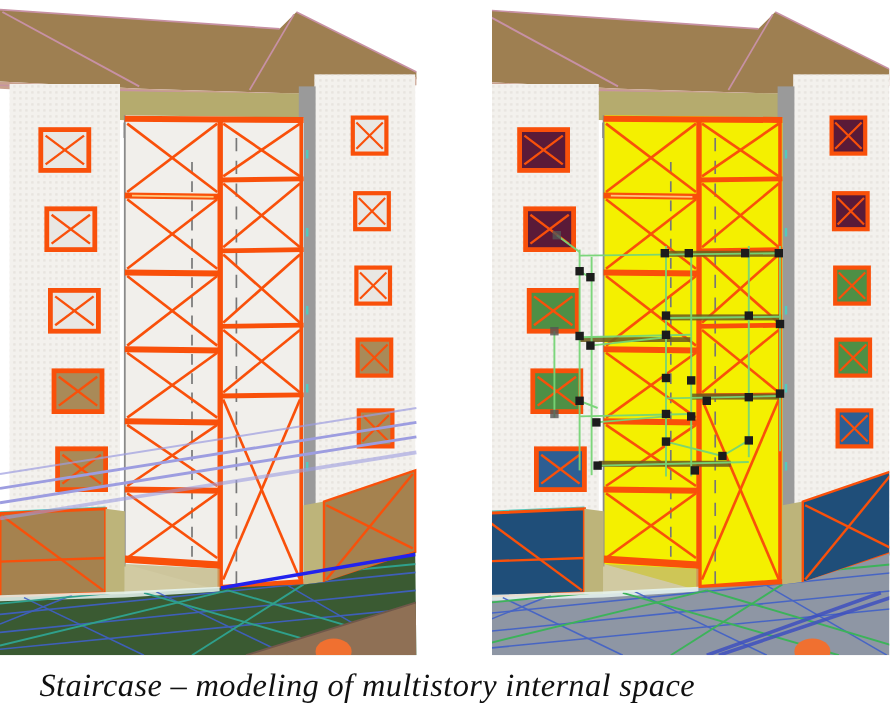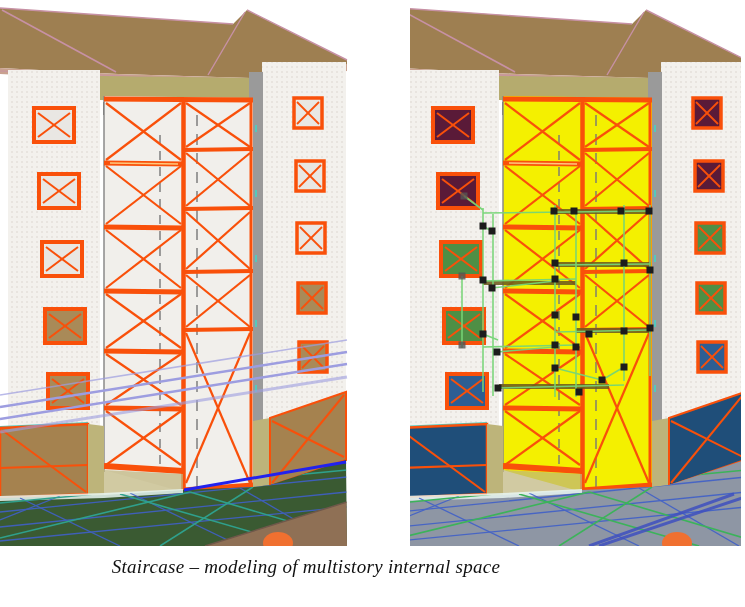--- a/index.html
+++ b/index.html
@@ -1,20 +1,20 @@
 <!DOCTYPE html>
 <html style="--roof: #9e7f51; --fascia: #c9a18f; --ridge_pink: #c791a5; --wall_white: #f3f1ed; --wall_texture: #ddd9d3; --soffit_olive: #b5ab6e; --shadow_gray: #6a6a6a; --gray_column: #9a9a9a; --gray_band: #c0c0c0; --frame_orange: #f9500a; --stair_white: #f1efeb; --stair_yellow: #f4f000; --window_white: #e9e7e3; --window_brown: #a98a58; --window_maroon: #5a1a38; --window_green: #4e8f45; --window_blue: #2d5e93; --lower_wall_brown: #a5824f; --lower_wall_blue: #1f4e79; --khaki_strip: #bdb47a; --terrain_green: #3a5a32; --terrain_gray: #8e96a4; --grid_blue: #4060c8; --grid_teal: #2fa08c; --grid_green: #3cb35a; --lavender_line: #9d9de0; --edge_teal: #55c8bc; --edge_blue: #2222ee; --analytical_green: #76d576; --node_black: #1c1c1c; --node_gray: #555555; --beam_olive: #6f5d1e; --dirt_brown: #8f7055; --band_blue: #3f50c0; --blob_orange: #f07030; --caption_color: #101010; --background: #ffffff;"><head>
 <meta charset="utf-8">
 <style>
   html,body{margin:0;padding:0;background:#fff;}
   .page{position:relative;width:745px;height:607px;background:#fff;overflow:hidden;
         font-family:"Liberation Serif","DejaVu Serif",serif;}
   .views{position:absolute;top:0;left:0;width:745px;height:548px;}
   .caption{position:absolute;top:556px;left:0;width:612px;text-align:center;
-           font-style:italic;font-size:19px;letter-spacing:.3px;color:var(--caption_color,#101010);}
+           font-style:italic;font-size:27px;letter-spacing:.3px;color:var(--caption_color,#101010);}
   
   .v-left{--stair-bg:var(--stair_white);--w1:var(--window_white);--w2:var(--window_white);
           --w3:var(--window_white);--w4:var(--window_brown);--w5:var(--window_brown);
           --lwall:var(--lower_wall_brown);--terrain:var(--terrain_green);
           --g1:var(--grid_blue);--g2:var(--grid_teal);
           --lav:inline;--dirt:inline;--band:none;--beams:none;--ana:none;--bedge:inline;}
   .v-right{--stair-bg:var(--stair_yellow);--w1:var(--window_maroon);--w2:var(--window_maroon);
           --w3:var(--window_green);--w4:var(--window_green);--w5:var(--window_blue);
           --lwall:var(--lower_wall_blue);--terrain:var(--terrain_gray);
           --g1:var(--grid_blue);--g2:var(--grid_green);

